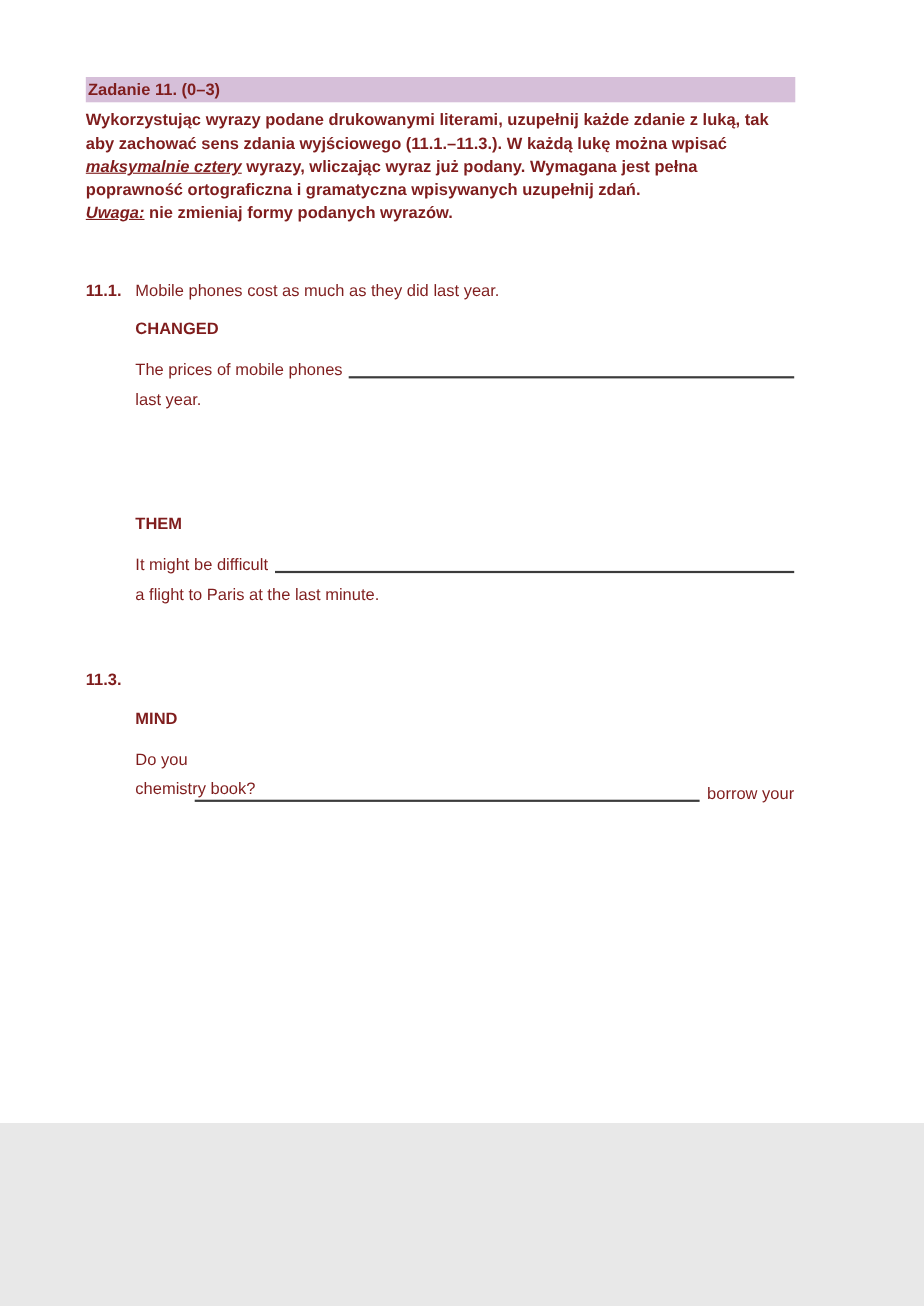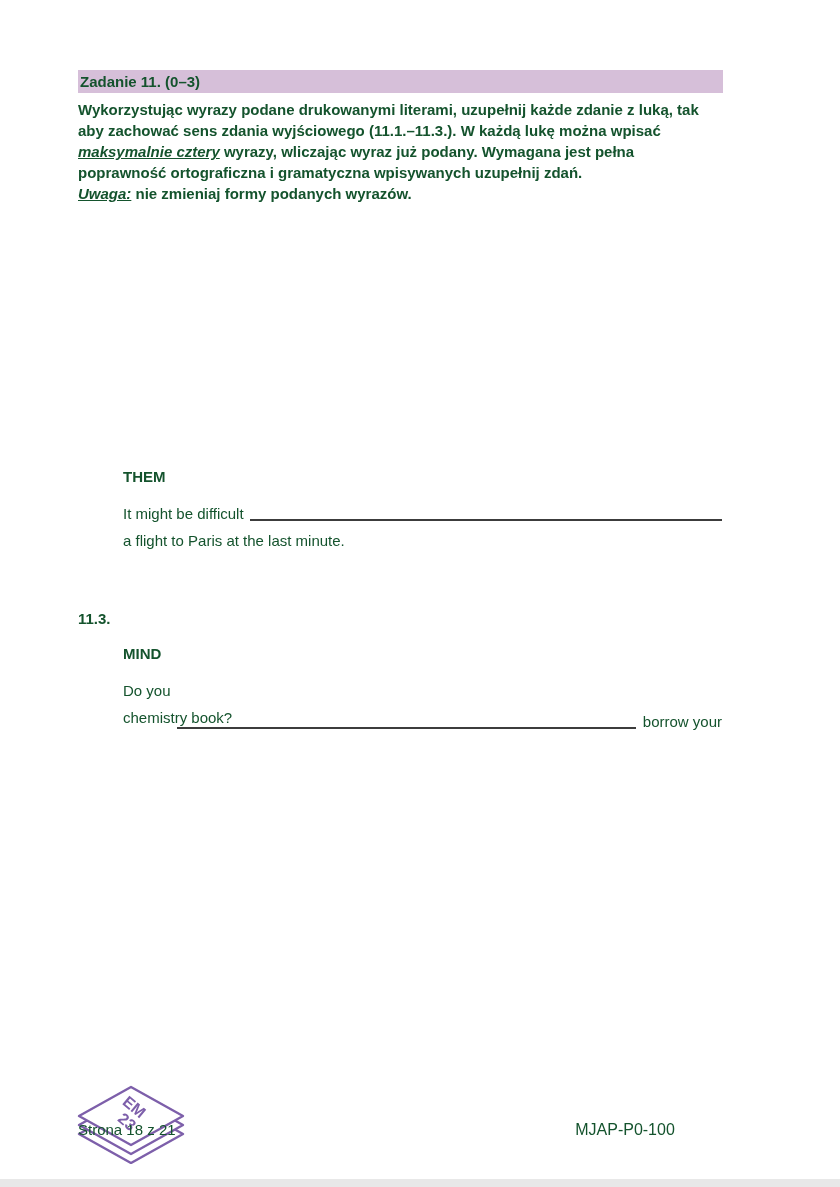--- a/index.html
+++ b/index.html
@@ -1,22 +1,22 @@
 <!DOCTYPE html>
 <html><head>
 <meta charset="utf-8">
 <style>
   * { margin:0; padding:0; box-sizing:border-box; }
   html,body { background:#e8e8e8; }
   .page {
     position:relative;
-    width:840px; height:1179px;
+    width:840px; height:1021px;
     background:#ffffff;
     font-family:"Liberation Sans", sans-serif;
-    color:#14532d;
+    color:#7f1d1d;
     margin:0 auto;
     overflow:hidden;
   }
   .task-header {
     position:absolute; left:78px; top:70px; width:645px; height:23px;
     background:#D6BFD9;
     font-size:15px; font-weight:bold; line-height:23px;
     padding-left:2px;
   }
   .instructions {
@@ -69,20 +69,33 @@
 
   <div class="task-header">
     <span>Zadanie 11. (0–3)</span>
   </div>
 
   <div class="instructions">
     <div><span>Wykorzystując wyrazy podane drukowanymi literami, uzupełnij każde zdanie z luką, tak aby zachować sens zdania wyjściowego (11.1.–11.3.). W każdą lukę można wpisać </span><span class="underlined">maksymalnie cztery</span><span> wyrazy, wliczając wyraz już podany. Wymagana jest pełna poprawność ortograficzna i gramatyczna wpisywanych uzupełnij zdań.</span></div>
     <div><span class="underlined">Uwaga:</span><span> nie zmieniaj formy podanych wyrazów.</span></div>
   </div>
 
+  <div class="question q1">
+    <div class="q-row">
+      <span class="q-num">11.1.</span>
+      <span>Mobile phones cost as much as they did last year.</span>
+    </div>
+    <div class="q-keyword">CHANGED</div>
+    <div class="q-answer1">
+      <span>The prices of mobile phones</span>
+      <span class="blank"></span>
+
+    </div>
+    <div class="q-answer2">last year.</div>
+  </div>
 
   <div class="question q2">
     <div class="q-keyword">THEM</div>
     <div class="q-answer1">
       <span>It might be difficult</span>
       <span class="blank"></span>
 
     </div>
     <div class="q-answer2">a flight to Paris at the last minute.</div>
   </div>

